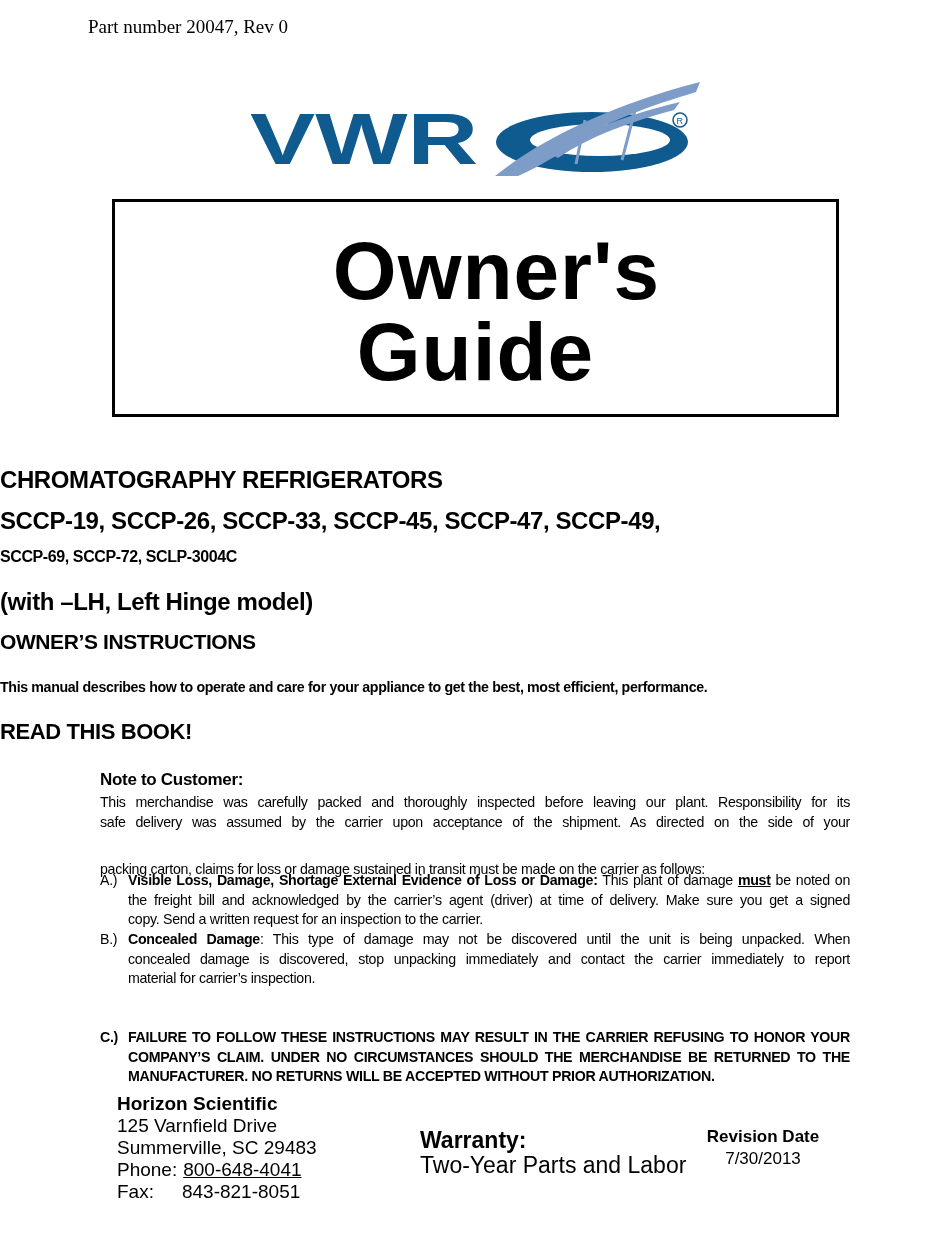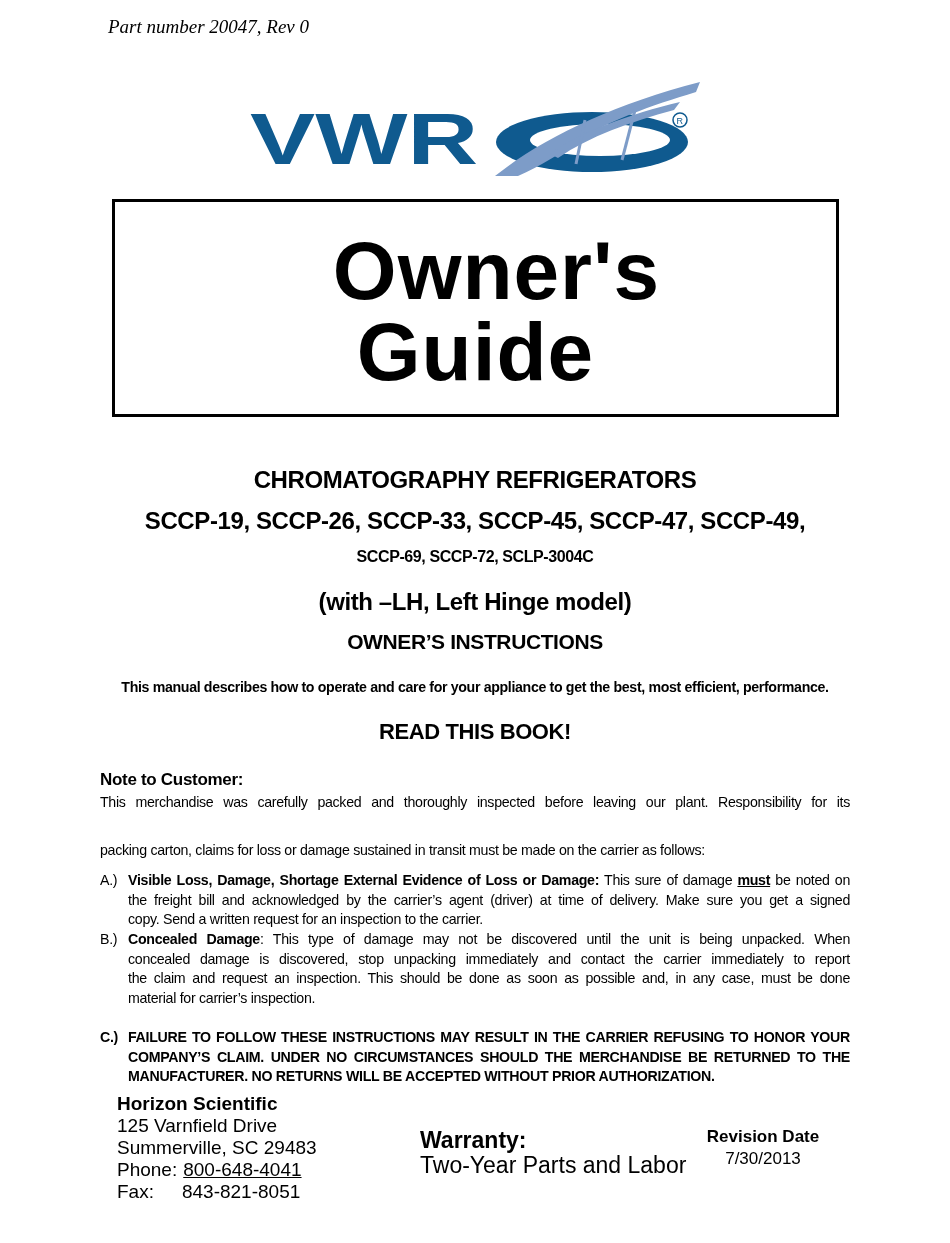--- a/index.html
+++ b/index.html
@@ -2,30 +2,30 @@
 <html><head>
 <meta charset="utf-8">
 <style>
   html, body { margin:0; padding:0; background:#ffffff; }
   body { width:950px; height:1243px; position:relative; overflow:hidden; color:#000; }
   .abs { position:absolute; }
   .serif { font-family: "Liberation Serif", "DejaVu Serif", serif; }
   .sans { font-family: "Liberation Sans", "DejaVu Sans", sans-serif; }
   .cond { font-family: "Liberation Sans Narrow", "Liberation Sans", "DejaVu Sans", sans-serif; }
 
-  #part-number { left:108px; top:16px; font-size:19px;font-style:italic; }
+  #part-number { left:88px; top:16px; font-size:19px; }
 
   #logo { left:250px; top:80px; width:450px; height:100px; }
 
   #title-box { left:112px; top:199px; width:721px; height:212px; border:3px solid #000; box-sizing:content-box; }
   #title-box .t { position:absolute; left:0; right:0; text-align:center; font-weight:bold; font-size:82px; letter-spacing:1px; }
   #title-line-1 { top:22px;margin-left:42px; }
   #title-line-2 { top:103px; }
 
-  .center { left:0; width:950px; text-align:center; font-weight:bold; letter-spacing:-0.4px; }
+  .center { left:0; width:950px; font-weight:bold; letter-spacing:-0.4px; }
   #product-heading { top:466px; font-size:24px; }
   #models-line-1 { top:507px; font-size:24px; }
   #models-line-2 { top:548px; font-size:16px; }
   #models-line-3 { top:588px; font-size:24px; }
   #instructions-heading { top:630px; font-size:21px; }
   #manual-desc { top:679px; font-size:14.2px; letter-spacing:-0.35px; }
   #read-book { top:719px; font-size:22px; }
 
   #note-heading { left:100px; top:770px; font-size:17px; font-weight:bold; letter-spacing:-0.3px; }
   .para { left:100px; width:750px; font-size:14.2px; line-height:19.6px; text-align:justify; letter-spacing:-0.3px; }
@@ -83,38 +83,38 @@
 <div class="abs center cond" id="models-line-1">SCCP-19, SCCP-26, SCCP-33, SCCP-45, SCCP-47, SCCP-49,</div>
 <div class="abs center cond" id="models-line-2">SCCP-69, SCCP-72, SCLP-3004C</div>
 <div class="abs center cond" id="models-line-3">(with –LH, Left Hinge model)</div>
 <div class="abs center cond" id="instructions-heading">OWNER’S INSTRUCTIONS</div>
 <div class="abs center cond" id="manual-desc">This manual describes how to operate and care for your appliance to get the best, most efficient, performance.</div>
 <div class="abs center cond" id="read-book">READ THIS BOOK!</div>
 
 <div class="abs cond" id="note-heading">Note to Customer:</div>
 <div class="abs para cond" id="note-body">
   <span class="ln">This merchandise was carefully packed and thoroughly inspected before leaving our plant.  Responsibility for its</span>
+  <span class="ln">safe delivery was assumed by the carrier upon acceptance of the shipment.  As directed on the side of your</span>
   <span class="ln last">packing carton, claims for loss or damage sustained in transit must be made on the carrier as follows:</span>
 </div>
 
 <div class="abs item cond" id="item-a">
   <span class="lbl">A.)</span>
   <div class="body">
-    <span class="ln"><b>Visible Loss, Damage, Shortage External Evidence of Loss or Damage:</b><span style="white-space:pre"> This sure of damage </span><b><u>must</u></b><span style="white-space:pre"> be noted on</span></span>
+    <span class="ln"><b>Visible Loss, Damage, Shortage External Evidence of Loss or Damage:</b><span style="white-space:pre"> This plant of damage </span><b><u>must</u></b><span style="white-space:pre"> be noted on</span></span>
     <span class="ln">the freight bill and acknowledged by the carrier’s agent (driver) at time of delivery. Make sure you get a signed</span>
     <span class="ln last">copy. Send a written request for an inspection to the carrier.</span>
   </div>
 </div>
 
 <div class="abs item cond" id="item-b">
   <span class="lbl">B.)</span>
   <div class="body">
     <span class="ln"><b>Concealed Damage</b><span>: This type of damage may not be discovered until the unit is being unpacked. When</span></span>
     <span class="ln">concealed damage is discovered, stop unpacking immediately and contact the carrier immediately to report</span>
-    <span class="ln">the claim and request an inspection. This should be done as soon as possible and, in any case, must be done</span>
     <span class="ln last">material for carrier’s inspection.</span>
   </div>
 </div>
 
 <div class="abs item cond" id="item-c">
   <span class="lbl">C.)</span>
   <div class="body">
     <span class="ln">FAILURE TO FOLLOW THESE INSTRUCTIONS MAY RESULT IN THE CARRIER REFUSING TO HONOR YOUR</span>
     <span class="ln">COMPANY’S CLAIM. UNDER NO CIRCUMSTANCES SHOULD THE MERCHANDISE BE RETURNED TO THE</span>
     <span class="ln last">MANUFACTURER. NO RETURNS WILL BE ACCEPTED WITHOUT PRIOR AUTHORIZATION.</span>

